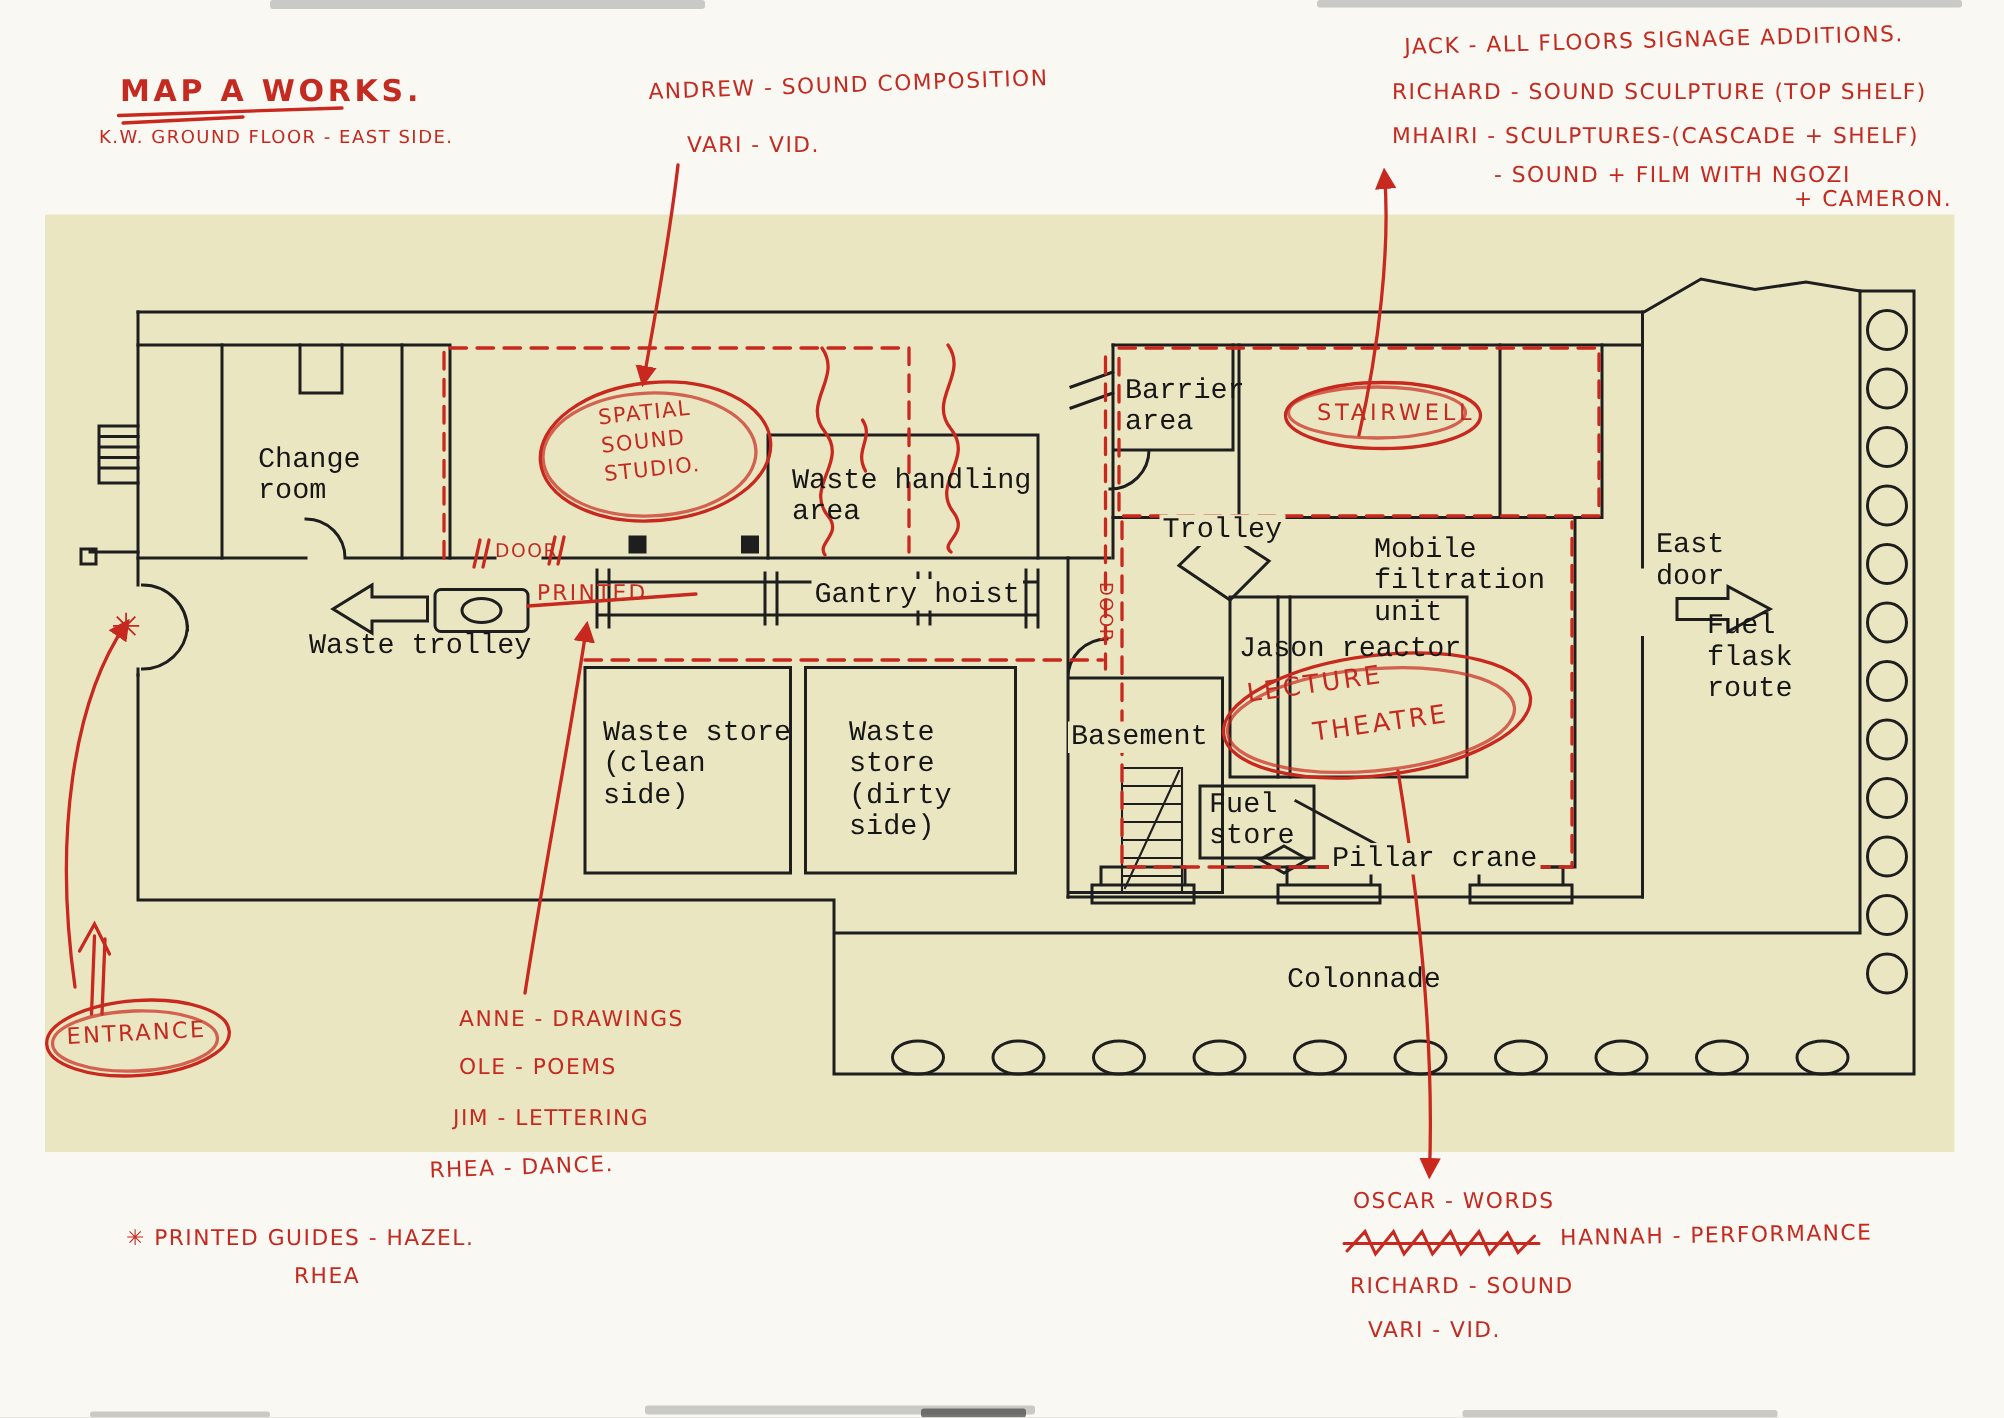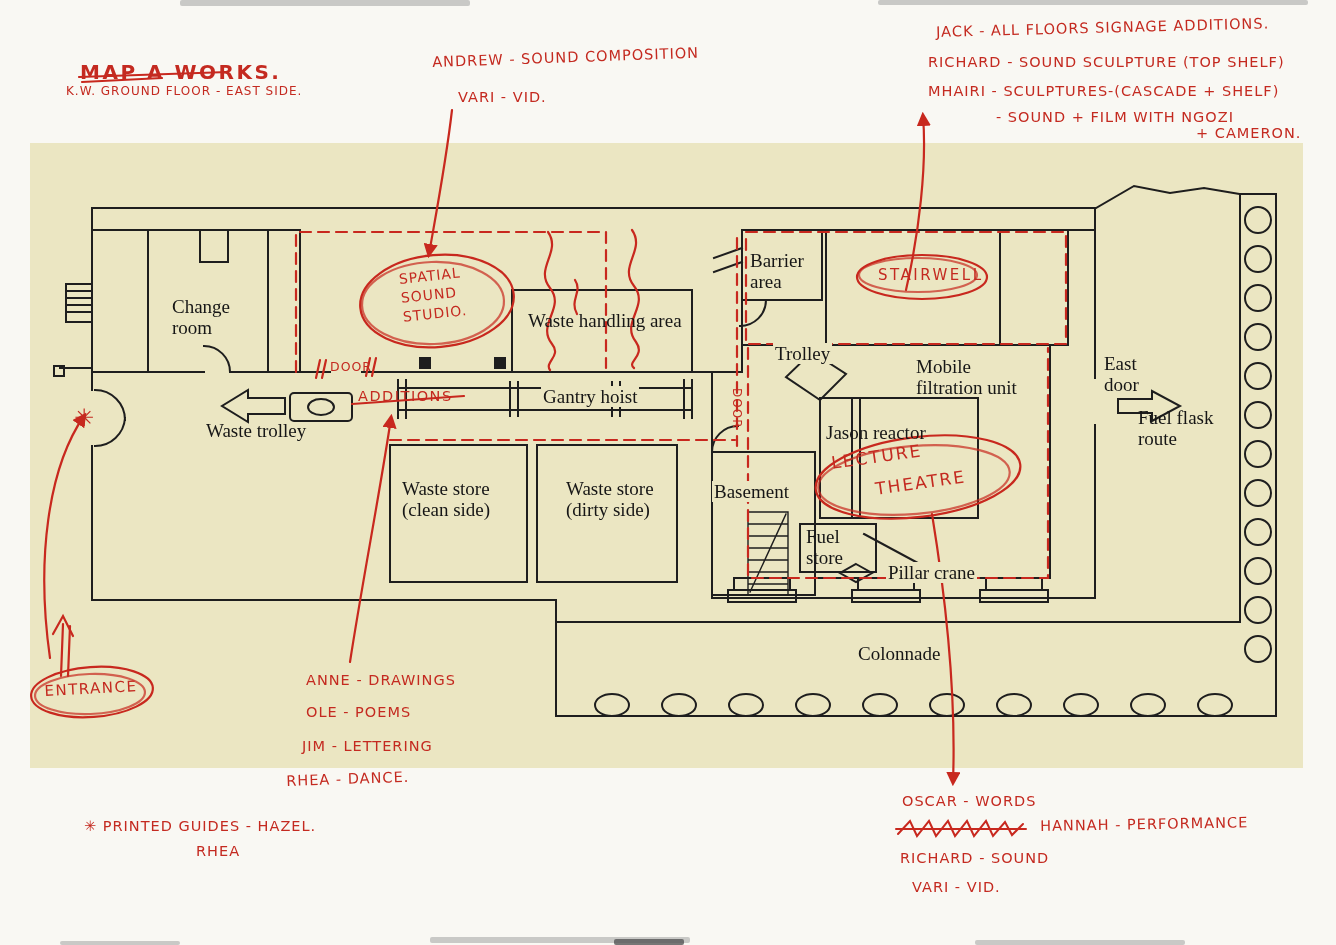--- a/index.html
+++ b/index.html
@@ -9,21 +9,21 @@
     background:#f9f8f3; overflow:hidden;
     font-family:"Liberation Sans", sans-serif;
   }
   .plan-bg {
     position:absolute; left:30px; top:143px; width:1273px; height:625px;
     background:#ebe6c2;
   }
   svg.overlay { position:absolute; left:0; top:0; width:1336px; height:945px; }
   .lbl {
     position:absolute; color:#161616; font-size:19px; line-height:21px;
-    font-family:Liberation Serif, serif; white-space:pre-line;
+    font-family:Liberation Mono, monospace; white-space:pre-line;
   }
   .lbl.bg { background:#ebe6c2; padding:0 2px; }
   .hw {
     position:absolute; color:#c42a20;
     font-family:"DejaVu Sans", sans-serif;
     font-size:14.5px; letter-spacing:1px; white-space:pre-line;
     transform-origin:left top;
   }
   .hw.big { font-size:20px; font-weight:bold; letter-spacing:2.5px; }
   .streak { position:absolute; background:#9a9a9a; opacity:.5; border-radius:2px; }
@@ -181,35 +181,35 @@
   <div class="lbl" style="left:206px;top:420px">Waste trolley</div>
   <div class="lbl bg" style="left:541px;top:386px">Gantry hoist</div>
   <div class="lbl" style="left:826px;top:422px">Jason reactor</div>
   <div class="lbl" style="left:566px;top:478px;width:122px">Waste store (dirty side)</div>
   <div class="lbl" style="left:402px;top:478px;width:128px">Waste store (clean side)</div>
   <div class="lbl bg" style="left:712px;top:481px">Basement</div>
   <div class="lbl" style="left:806px;top:526px;width:52px">Fuel store</div>
   <div class="lbl bg" style="left:886px;top:562px">Pillar crane</div>
   <div class="lbl" style="left:858px;top:643px">Colonnade</div>
 
-  <div class="hw big" style="left:80px;top:60px">MAP A WORKS.</div>
+  <div class="hw big" style="left:80px;top:48px">MAP A WORKS.</div>
   <div class="hw" style="left:66px;top:84px;font-size:12px">K.W. GROUND FLOOR - EAST SIDE.</div>
   <div class="hw" style="left:432px;top:54px;transform:rotate(-2deg)">ANDREW - SOUND COMPOSITION</div>
   <div class="hw" style="left:458px;top:89px">VARI - VID.</div>
   <div class="hw" style="left:936px;top:24px;transform:rotate(-1.5deg)">JACK - ALL FLOORS SIGNAGE ADDITIONS.</div>
   <div class="hw" style="left:928px;top:83px">MHAIRI - SCULPTURES-(CASCADE + SHELF)</div>
   <div class="hw" style="left:928px;top:54px">RICHARD - SOUND SCULPTURE (TOP SHELF)</div>
   <div class="hw" style="left:996px;top:109px">- SOUND + FILM WITH NGOZI</div>
   <div class="hw" style="left:1196px;top:125px">+ CAMERON.</div>
   <div class="hw" style="left:398px;top:270px;font-size:14px;line-height:19px;transform:rotate(-6deg)">SPATIAL
 SOUND
 STUDIO.</div>
   <div class="hw" style="left:878px;top:266px;font-size:15px;letter-spacing:2.5px">STAIRWELL</div>
   <div class="hw" style="left:330px;top:359px;font-size:12.5px">DOOR</div>
-  <div class="hw" style="left:358px;top:388px;letter-spacing:1.5px">ADDITIONS</div>
+  <div class="hw" style="left:358px;top:388px;letter-spacing:1.5px">PRINTED</div>
   <div class="hw" style="left:744px;top:388px;font-size:12px;transform:rotate(90deg)">DOOR</div>
   <div class="hw" style="left:830px;top:453px;font-size:17px;letter-spacing:2px;transform:rotate(-8deg)">LECTURE</div>
   <div class="hw" style="left:874px;top:479px;font-size:17px;letter-spacing:2px;transform:rotate(-8deg)">THEATRE</div>
   <div class="hw" style="left:44px;top:682px;font-size:15px;letter-spacing:1.5px;transform:rotate(-3deg)">ENTRANCE</div>
   <div class="hw" style="left:74px;top:404px;font-size:24px">✳</div>
   <div class="hw" style="left:306px;top:672px">ANNE - DRAWINGS</div>
   <div class="hw" style="left:306px;top:704px">OLE - POEMS</div>
   <div class="hw" style="left:302px;top:738px">JIM - LETTERING</div>
   <div class="hw" style="left:286px;top:773px;transform:rotate(-2deg)">RHEA - DANCE.</div>
   <div class="hw" style="left:84px;top:818px">✳ PRINTED GUIDES - HAZEL.</div>

